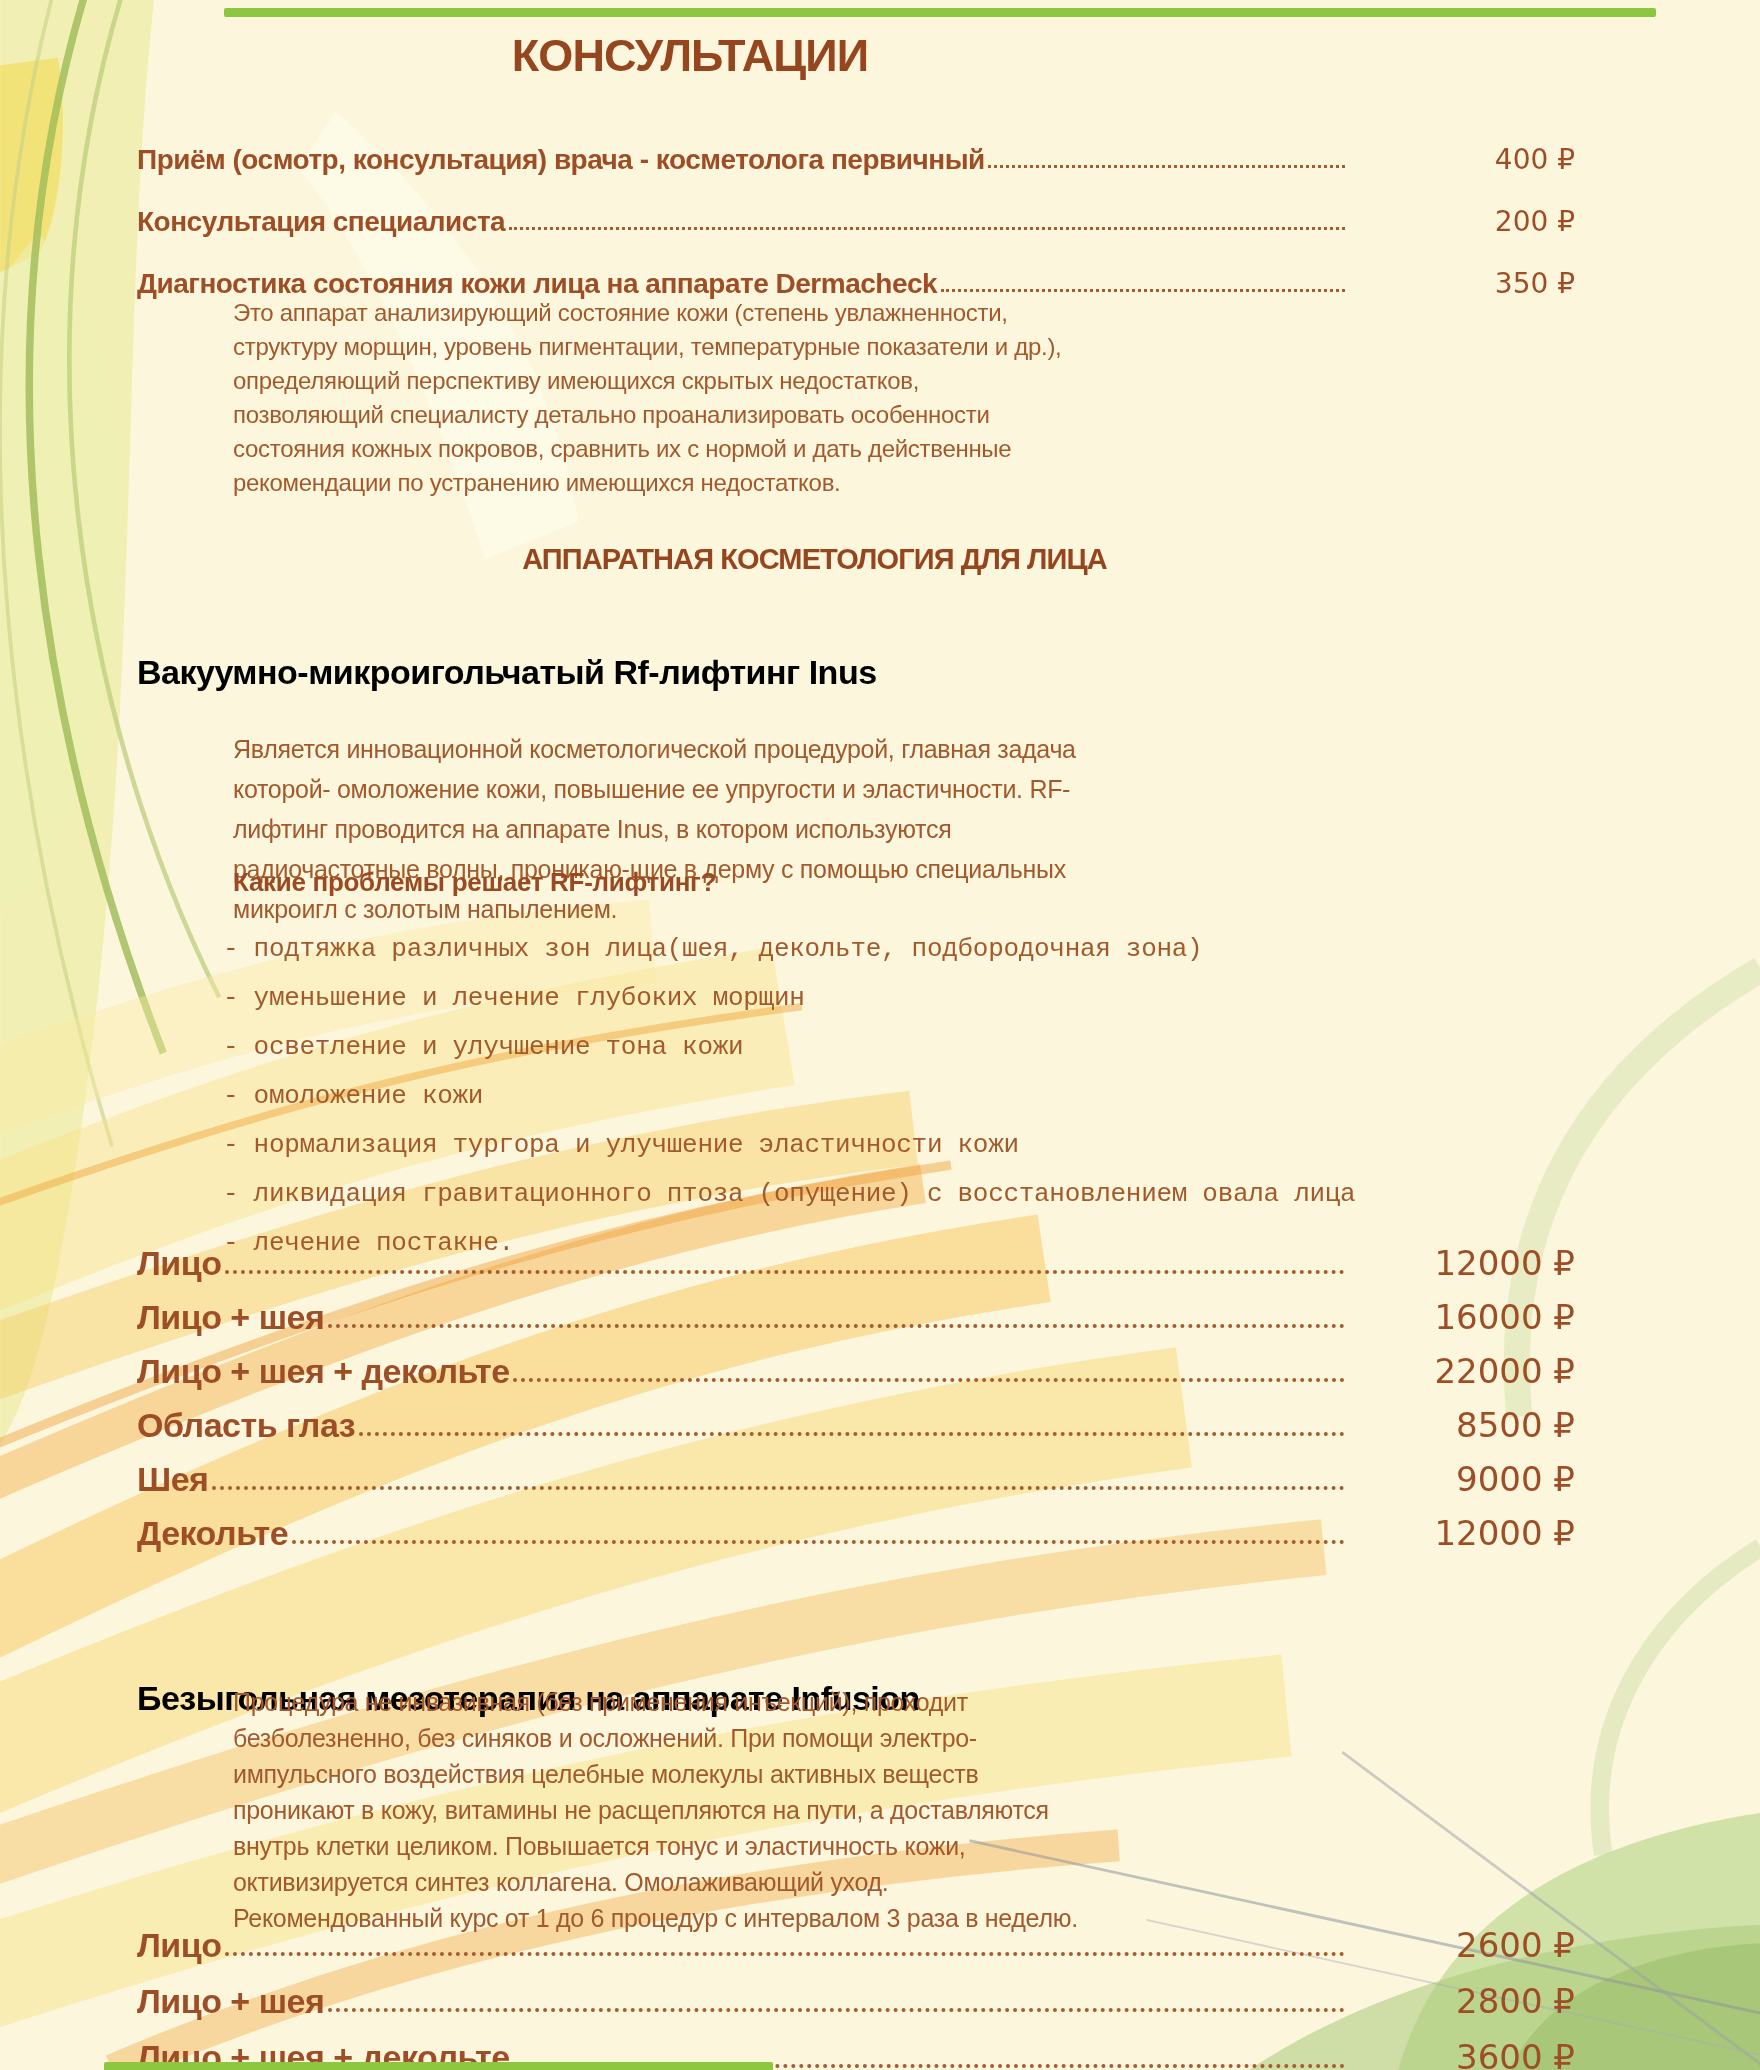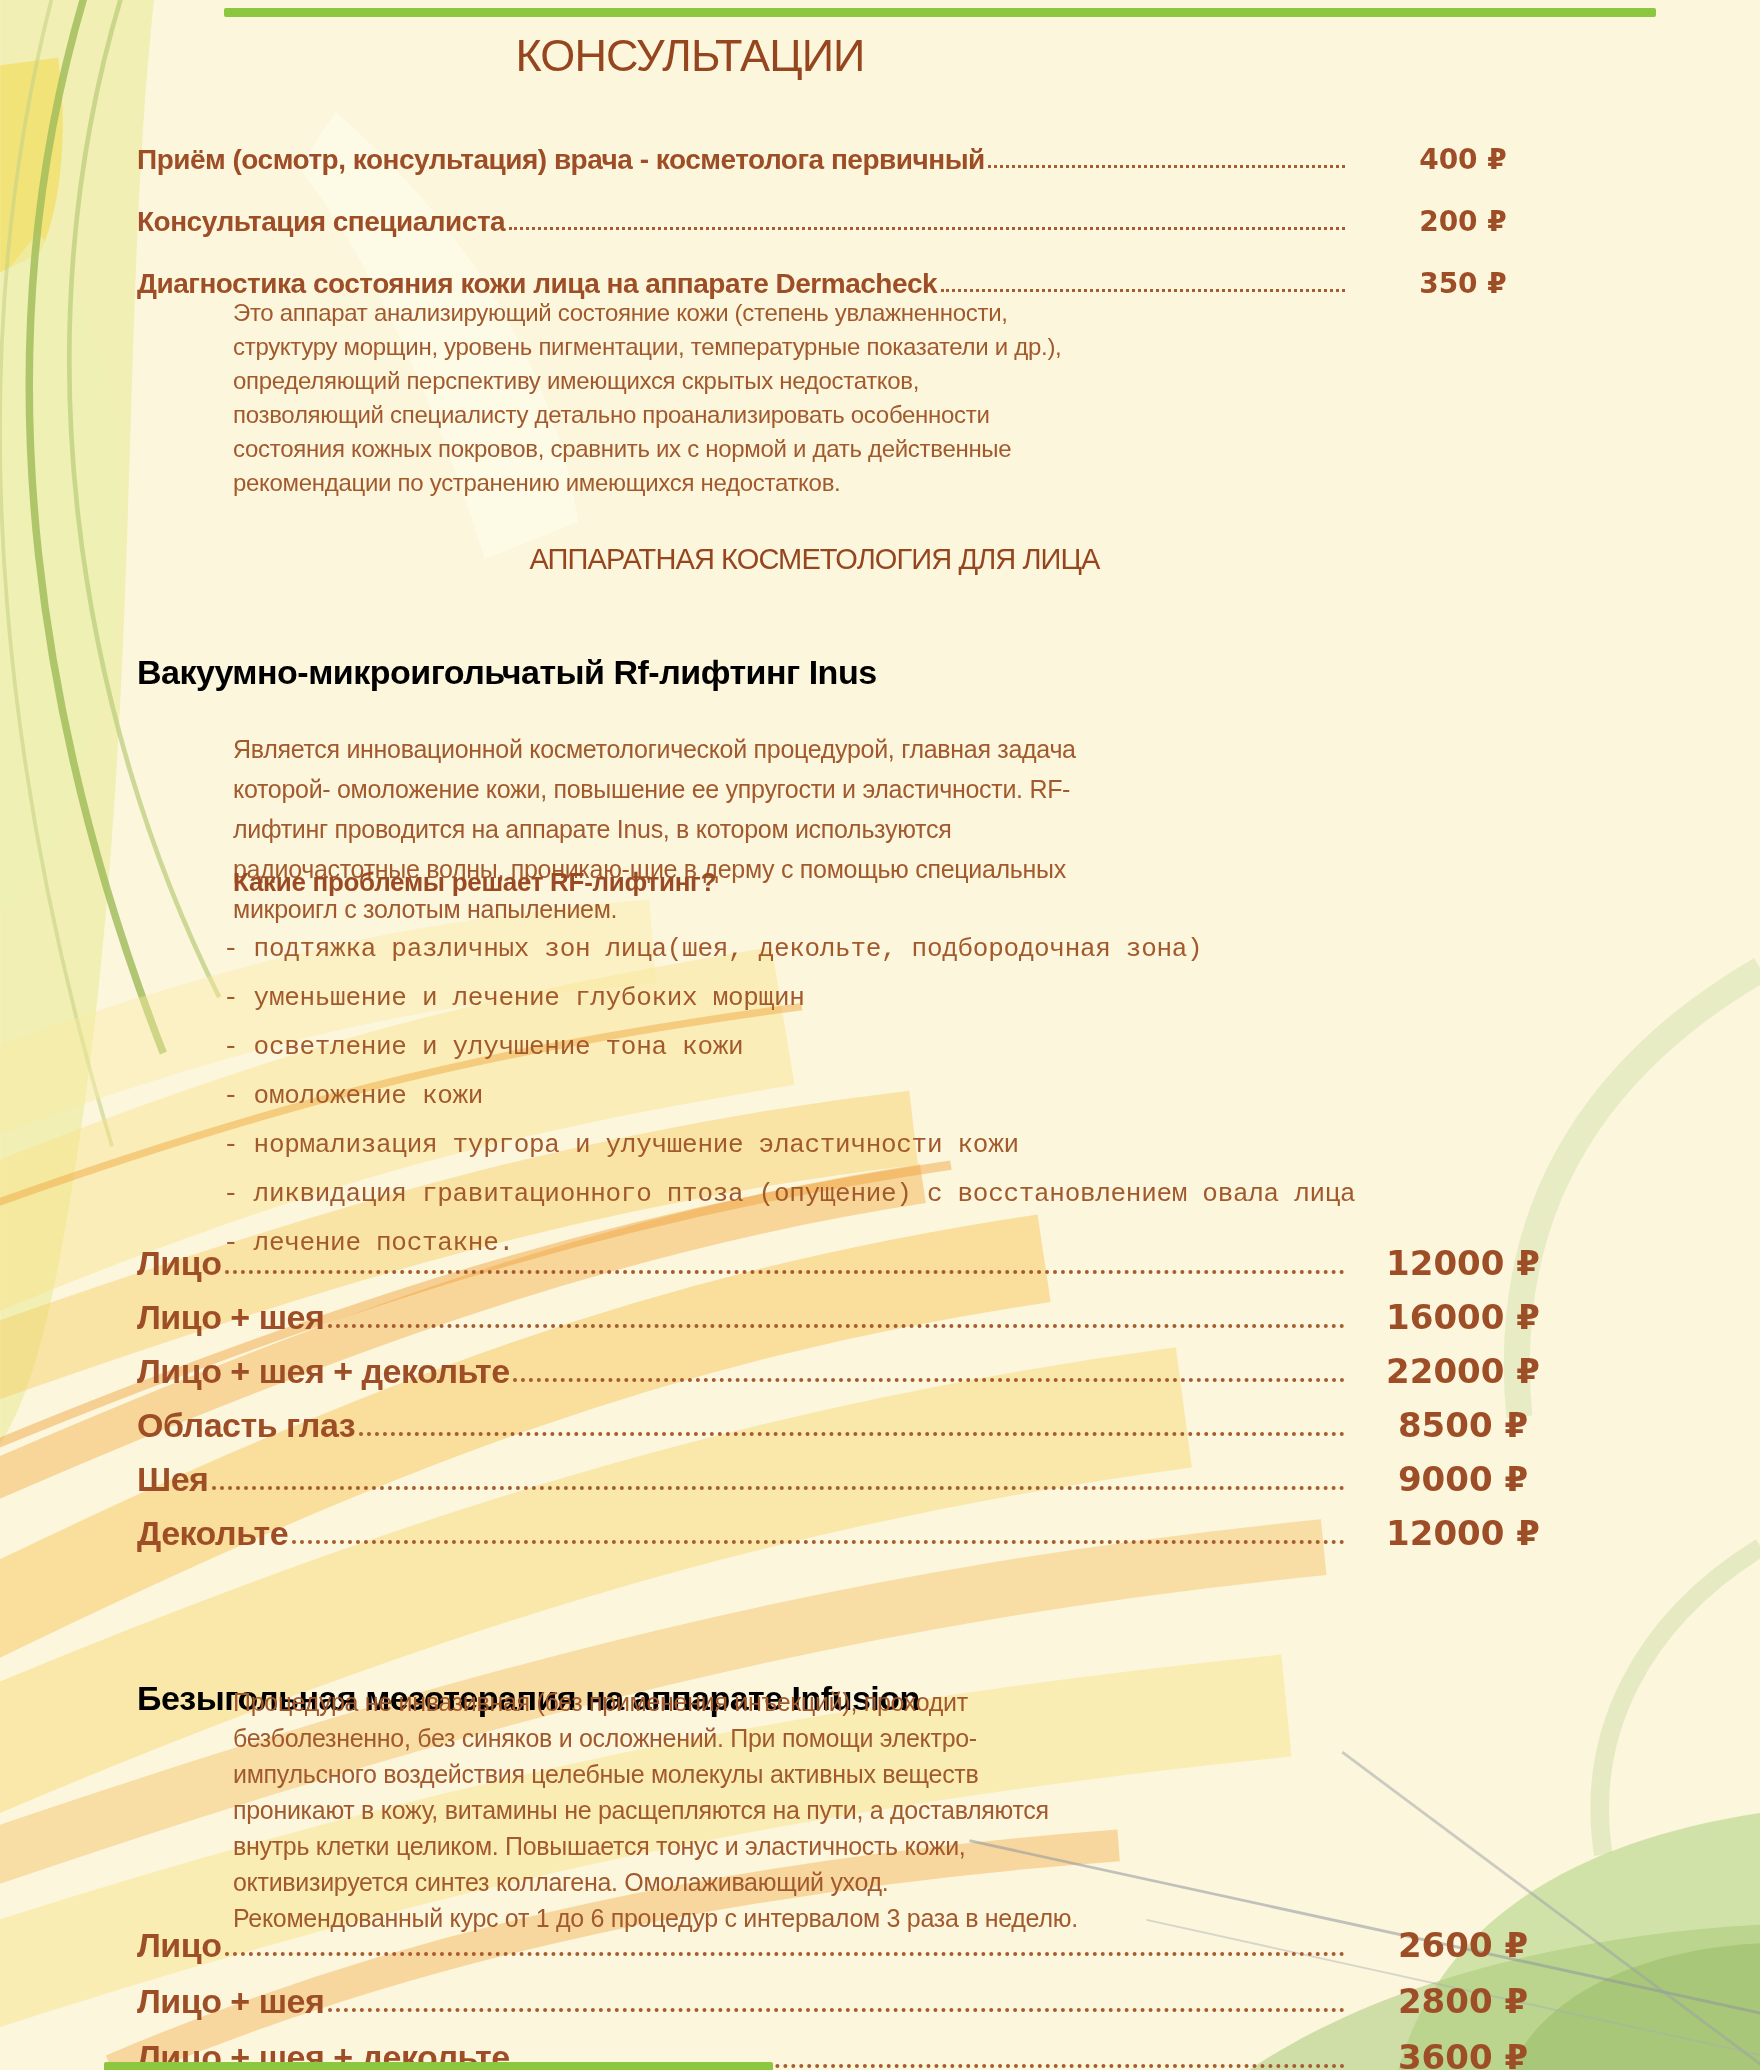--- a/index.html
+++ b/index.html
@@ -15,21 +15,21 @@
   .top-rule{
     position:absolute;left:224px;top:7.5px;width:1432px;height:9.3px;
     background:#8dc63f;border-radius:1.9px;
   }
   .bottom-rule{
     position:absolute;left:104px;top:2062px;width:669px;height:9.3px;
     background:#8dc63f;border-radius:1.9px;
   }
   .title{
     position:absolute;margin:0;
-    font-weight:400;letter-spacing:-0.9px;color:#96461f;
+    font-weight:700;letter-spacing:-0.9px;color:#96461f;
     text-align:center;
   }
   .t1{top:30px;left:137px;width:1106px;font-size:45px;}
   .t2{top:543px;left:137px;width:1355px;font-size:29px;}
   .sub{
     position:absolute;margin:0;left:137px;
     font-weight:700;font-size:34px;letter-spacing:-0.5px;color:#000000;
   }
   .sub-rf{top:653px;}
   .sub-inf{top:1679px;text-align:center;}
@@ -42,22 +42,22 @@
   .rows-rf .row{height:54px;font-size:34px;}
   .rows-inf .row{height:56px;font-size:34px;}
   .row .label{white-space:nowrap;font-weight:700;letter-spacing:-0.5px;color:#9e4e26;}
   .row .leader{
     flex:1;min-width:28px;
     border-bottom:4.7px dotted #a65c2f;
     margin:0 5.6px 9.3px 3.7px;
   }
   .rows-consult .row .leader{border-bottom-width:3.7px;margin-bottom:8.4px;}
   .row .price{
-    width:224px;text-align:center;white-space:nowrap;
-    font-weight:700;color:#9e4e26;
+    width:224px;text-align:right;white-space:nowrap;
+    font-weight:400;color:#9e4e26;
     font-family:"DejaVu Sans","Liberation Sans",sans-serif;
   }
   .note{
     position:absolute;margin:0;left:233px;top:296px;width:839px;
     font-size:24px;line-height:34px;font-weight:400;color:#a25a2d;
     letter-spacing:-0.3px;
   }
   .desc{
     position:absolute;margin:0;left:233px;
     font-weight:400;color:#a25a2d;letter-spacing:-0.3px;

